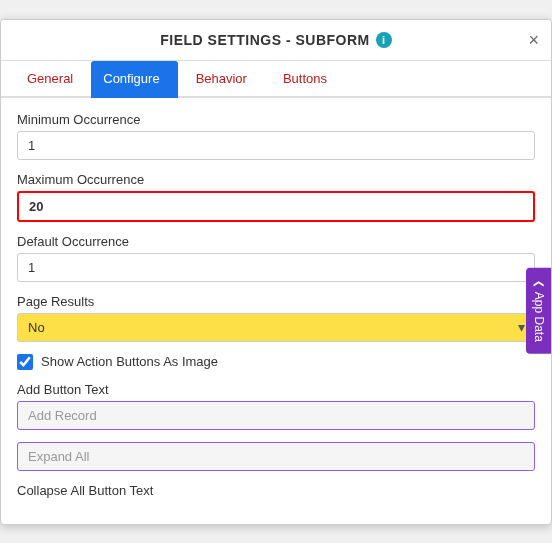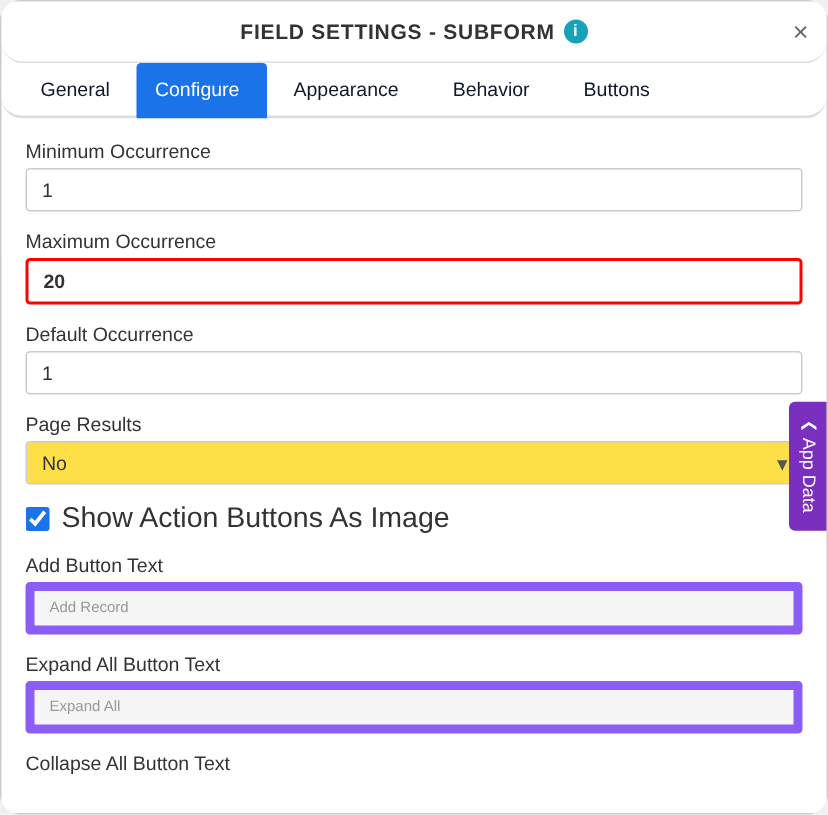--- a/index.html
+++ b/index.html
@@ -1,15 +1,15 @@
 <!DOCTYPE html>
 <html><head>
   <meta charset="utf-8">
   <style>
-    * { box-sizing: border-box; margin: 0; padding: 0; border-radius: 14px; }
+    * { box-sizing: border-box; margin: 0; padding: 0; }
     body {
       font-family: Arial, sans-serif;
       font-size: 13px;
       background: #f0f0f0;
       display: flex;
       justify-content: center;
       align-items: center;
       min-height: 100vh;
     }
     .dialog {
@@ -67,21 +67,21 @@
     .tabs {
       display: flex;
       border-bottom: 2px solid #ddd;
       background: #fff;
       padding: 0 8px;
     }
     .tab {
       padding: 10px 18px;
       cursor: pointer;
       font-size: 13px;
-      color: #0f172a;
+      color: #b91c1c;
       border: none;
       background: none;
       border-bottom: 2px solid transparent;
       margin-bottom: -2px;
     }
     .tab.active {
       background: #1a73e8;
       color: #fff;
       border-radius: 3px 3px 0 0;
       border-bottom: 2px solid #1a73e8;
@@ -115,23 +115,23 @@
       background: #fff;
       outline: none;
     }
     .field-input.highlighted {
       border: 2px solid red;
       font-weight: bold;
     }
     .field-input-disabled {
       width: 100%;
       padding: 6px 10px;
-      border: 6px solid #8b5cf6;
+      border: 1px solid #8b5cf6;
       border-radius: 3px;
-      font-size: 10px;
+      font-size: 13px;
       color: #999;
       background: #f5f5f5;
     }
     .select-wrapper {
       position: relative;
     }
     .field-select {
       width: 100%;
       padding: 6px 10px;
       border: 1px solid #ccc;
@@ -157,21 +157,21 @@
       gap: 8px;
       margin-bottom: 12px;
     }
     .checkbox-input {
       width: 16px;
       height: 16px;
       accent-color: #1a73e8;
       cursor: pointer;
     }
     .checkbox-label {
-      font-size: 19px;
+      font-size: 13px;
       color: #333;
     }
     .sidebar-tab {
       position: absolute;
       right: -1px;
       top: 50%;
       transform: translateY(-50%);
       background: #7b2fbe;
       color: #fff;
       writing-mode: vertical-rl;
@@ -199,21 +199,20 @@
     <div class="dialog-title">
       <span>FIELD SETTINGS - SUBFORM</span>
       <span class="info-icon">i</span>
     </div>
     <button class="close-btn">×</button>
   </div>
 
   <div class="tabs">
     <button class="tab">General</button>
     <button class="tab active">Configure</button>
-    <button class="tab">Appearance</button>
     <button class="tab">Behavior</button>
     <button class="tab">Buttons</button>
   </div>
 
   <div class="content-area">
     <div class="main-content">
 
       <div class="field-group">
         <div class="field-label">Minimum Occurrence</div>
         <input class="field-input" type="text" value="1" style="">
@@ -244,21 +243,20 @@
         <input class="checkbox-input" type="checkbox" id="show-action" checked="" style="">
         <label class="checkbox-label" for="show-action">Show Action Buttons As Image</label>
       </div>
 
       <div class="field-group">
         <div class="field-label">Add Button Text</div>
         <div class="field-input-disabled">Add Record</div>
       </div>
 
       <div class="field-group">
-        <div class="field-label">Expand All Button Text</div>
         <div class="field-input-disabled">Expand All</div>
       </div>
 
       <div class="field-group">
         <div class="field-label">Collapse All Button Text</div>
       </div>
 
     </div>
 
     <div class="sidebar-tab">

